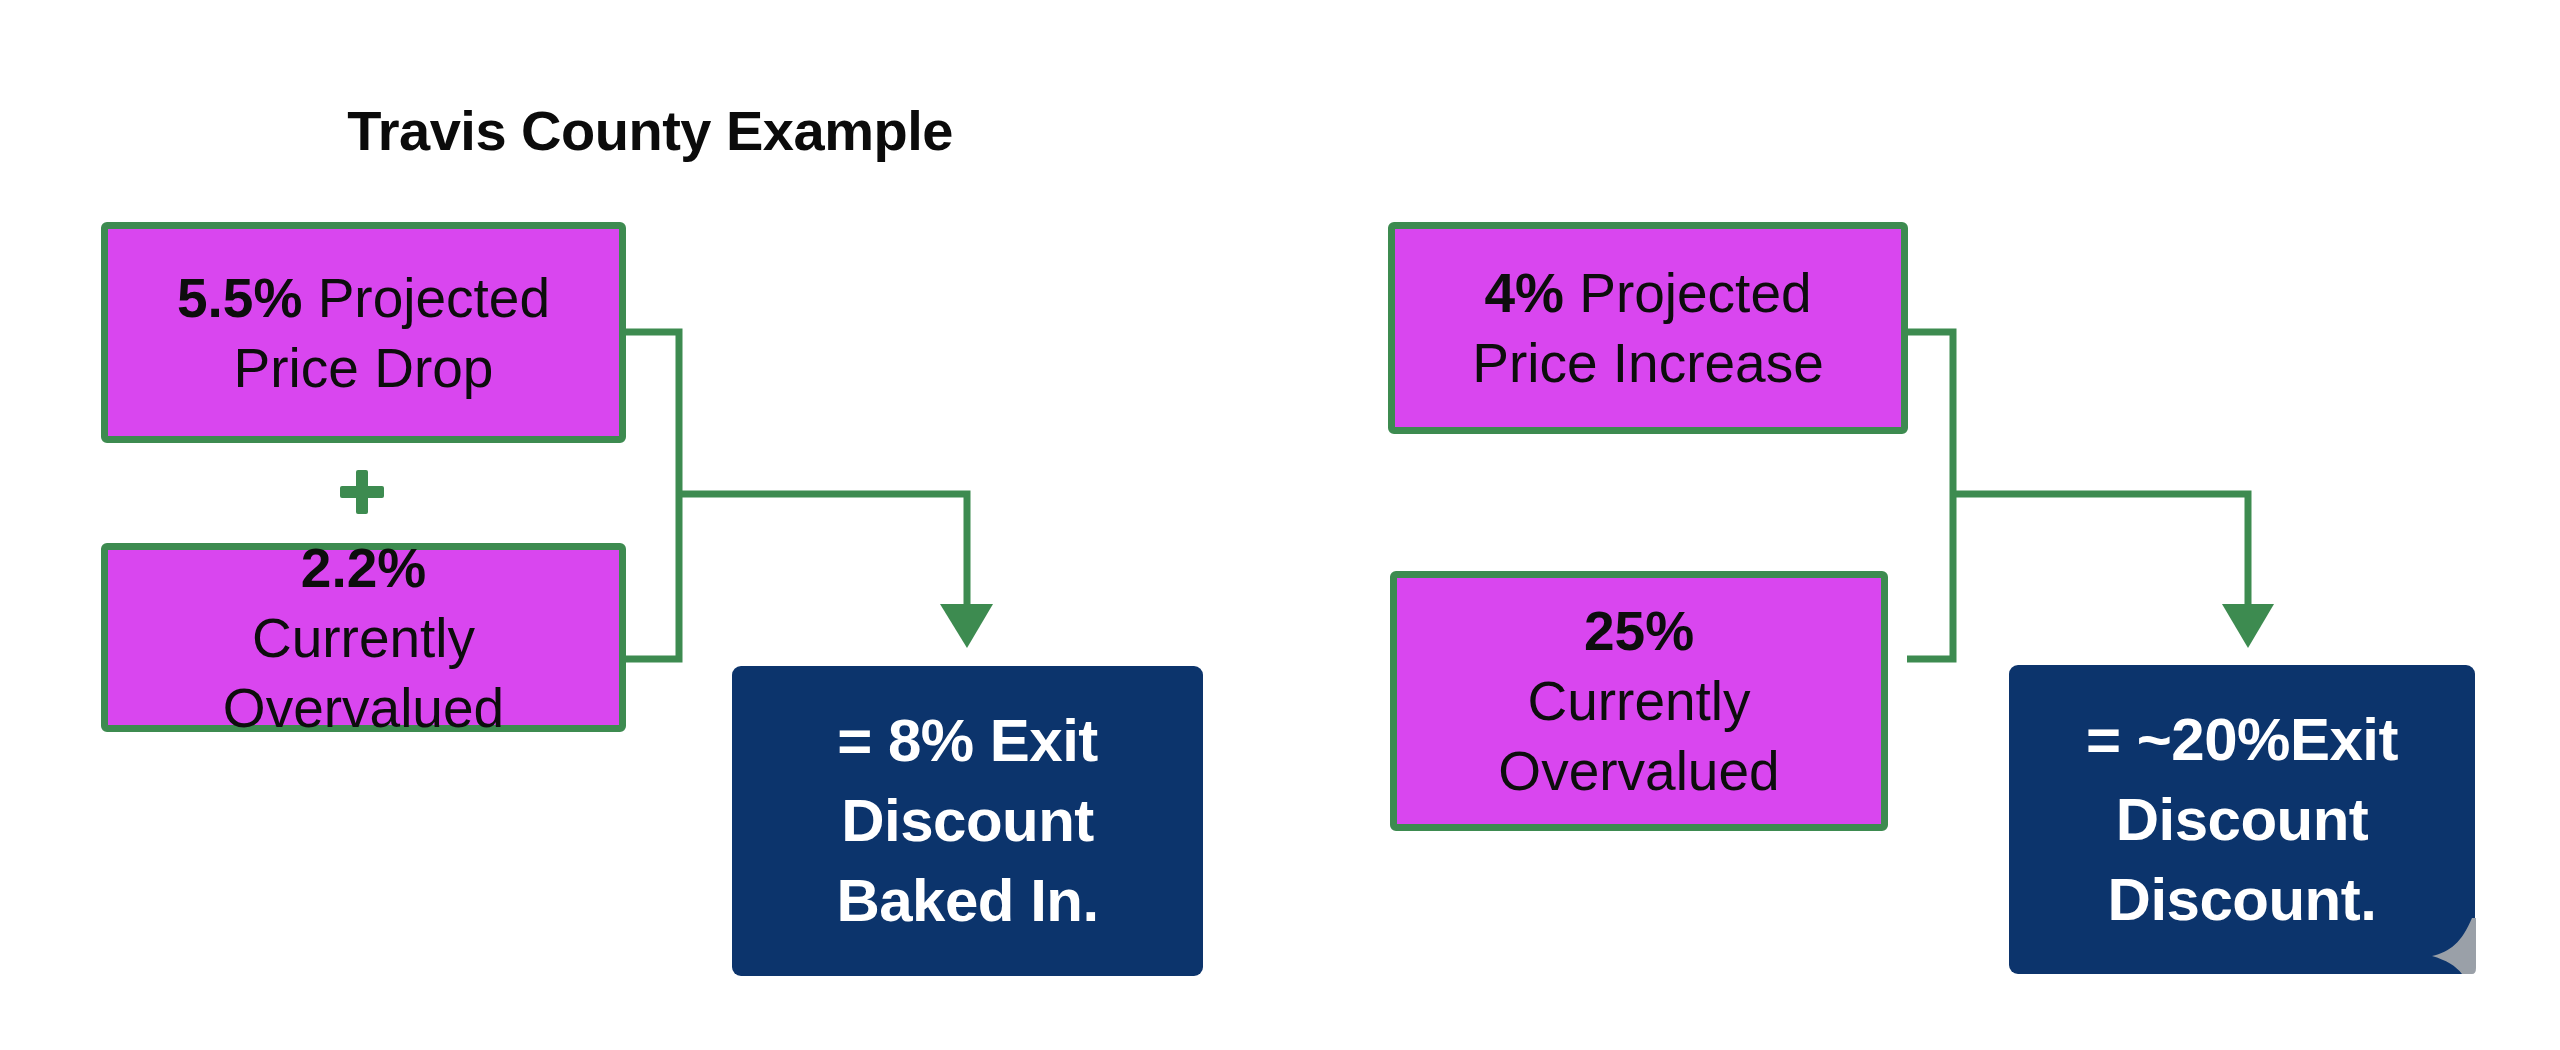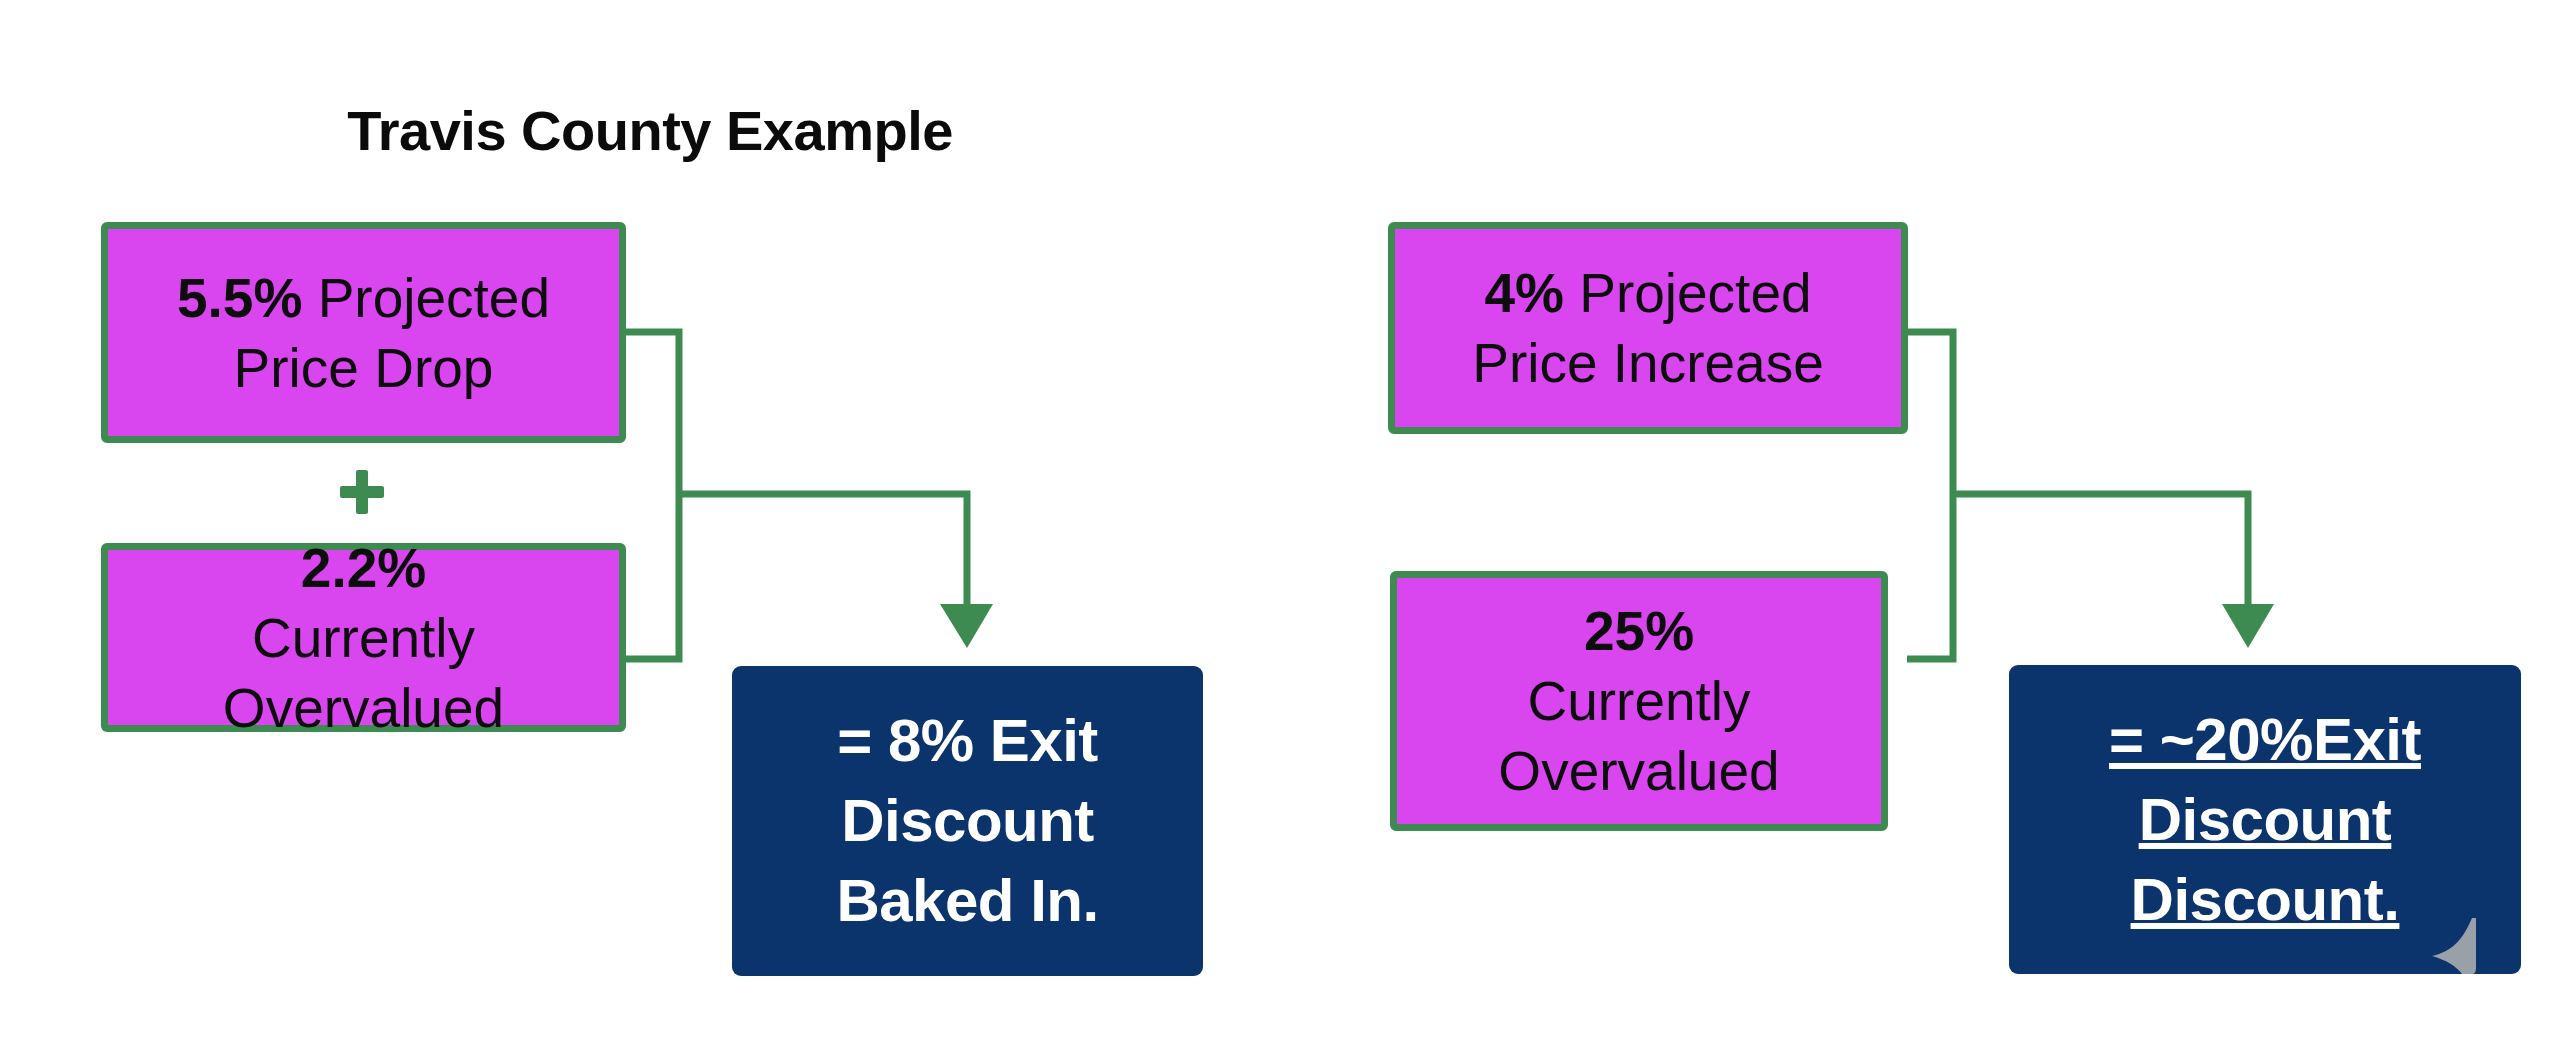--- a/index.html
+++ b/index.html
@@ -130,21 +130,21 @@
     </div>
     <div class="line">Price Increase</div>
   </div>
 
   <div class="input-box" style="left:110px; top:571px; width:498px; height:260px;">
     <div class="line bold">25%</div>
     <div class="line">Currently</div>
     <div class="line">Overvalued</div>
   </div>
 
-  <div class="result-box" style="left:729px; top:665px; width:512px; height:309px;text-decoration:underline;">
+  <div class="result-box" style="left:729px; top:665px; width:466px; height:309px;">
     <div class="line">= ~20%Exit</div>
     <div class="line">Discount</div>
     <div class="line">Discount.</div>
   </div>
 
   <svg class="peel-corner" style="left:1152px; top:918px;" viewBox="0 0 44 56">
     <path d="M40 0 C 30 24, 18 34, 0 38 C 14 42, 24 48, 30 56 L 40 56 Q 44 56 44 50 L 44 0 Z" fill="#9aa0a8"></path>
   </svg>
 </div>
 

